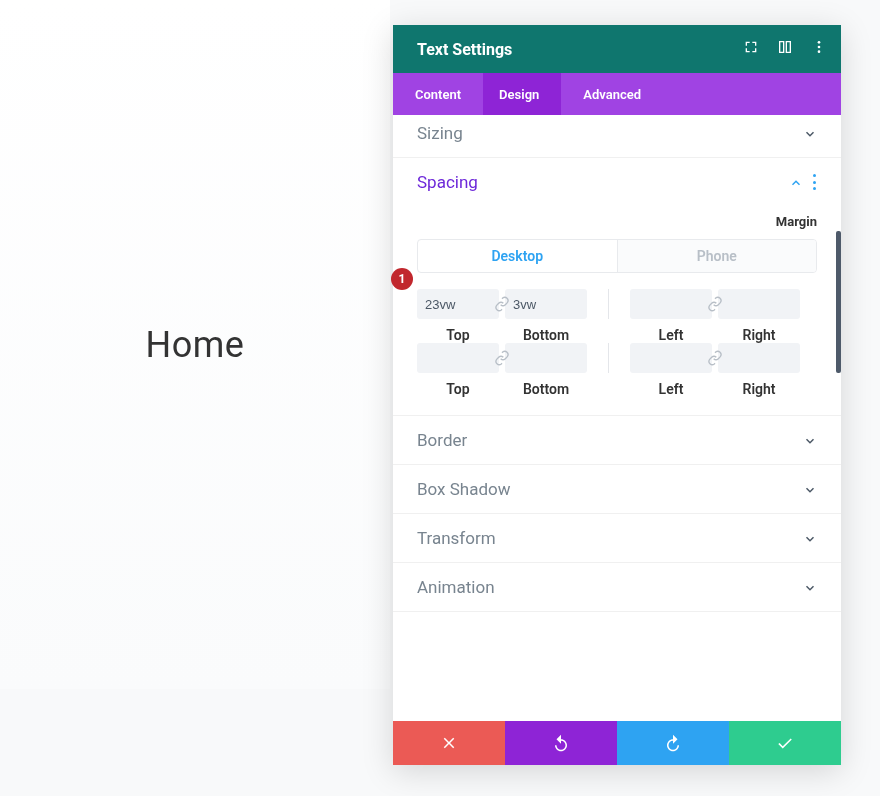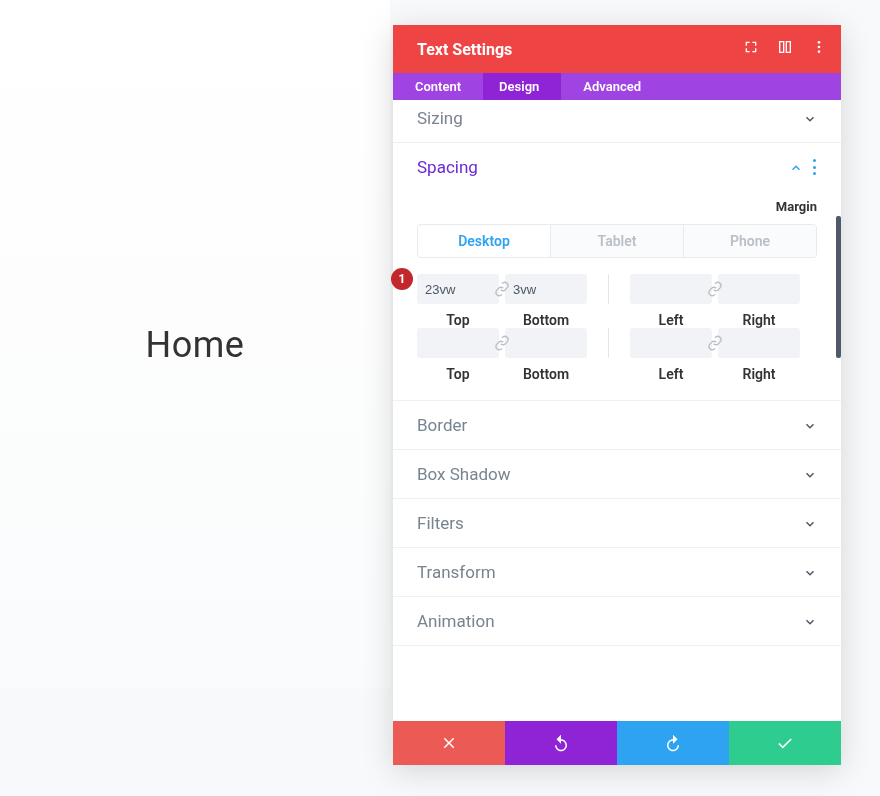--- a/index.html
+++ b/index.html
@@ -29,35 +29,35 @@
   top: 25px;
   width: 448px;
   height: 740px;
   background: #fff;
   box-shadow: 0 6px 30px rgba(0,0,0,0.15);
   display: flex;
   flex-direction: column;
 }
 
 .panel-header {
-  background: #ef4444;
+  background: #0f766e;
   color: #fff;
   height: 48px;
   display: flex;
   align-items: center;
   justify-content: space-between;
   padding: 0 14px 0 24px;
 }
 .panel-title { font-size: 16px; font-weight: 700; }
 .panel-header-icons { display: flex; gap: 18px; align-items: center; }
 .panel-header-icons svg { width: 16px; height: 16px; fill: #fff; cursor: pointer; }
 
 .panel-tabs {
   background: #a043e3;
-  height: 27px;
+  height: 42px;
   display: flex;
 }
 .panel-tab {
   padding: 0 22px;
   color: #fff;
   font-size: 13px;
   font-weight: 600;
   display: flex;
   align-items: center;
   cursor: pointer;
@@ -282,21 +282,20 @@
             <span></span>
           </span>
       </div>
     </div>
 
     <div class="spacing-body">
       <div class="field-label">Margin</div>
 
       <div class="device-tabs">
         <div class="device-tab active">Desktop</div>
-        <div class="device-tab inactive">Tablet</div>
         <div class="device-tab inactive">Phone</div>
       </div>
 
       <div class="margin-row">
         <div class="spacing-pair">
           <div class="spacing-col">
             <input class="spacing-input" value="23vw" style="">
             <div class="spacing-sublabel">Top</div>
           </div>
           <span class="link-icon">
@@ -374,26 +373,20 @@
           </svg></span>
     </div>
 
     <div class="section-row">
       <div class="section-title">Box Shadow</div>
       <span class="chevron chevron-down"><svg viewBox="0 0 24 24" fill="none" stroke-width="2.5">
             <polyline points="6 9 12 15 18 9"></polyline>
           </svg></span>
     </div>
 
-    <div class="section-row">
-      <div class="section-title">Filters</div>
-      <span class="chevron chevron-down"><svg viewBox="0 0 24 24" fill="none" stroke-width="2.5">
-            <polyline points="6 9 12 15 18 9"></polyline>
-          </svg></span>
-    </div>
 
     <div class="section-row">
       <div class="section-title">Transform</div>
       <span class="chevron chevron-down"><svg viewBox="0 0 24 24" fill="none" stroke-width="2.5">
             <polyline points="6 9 12 15 18 9"></polyline>
           </svg></span>
     </div>
 
     <div class="section-row">
       <div class="section-title">Animation</div>

